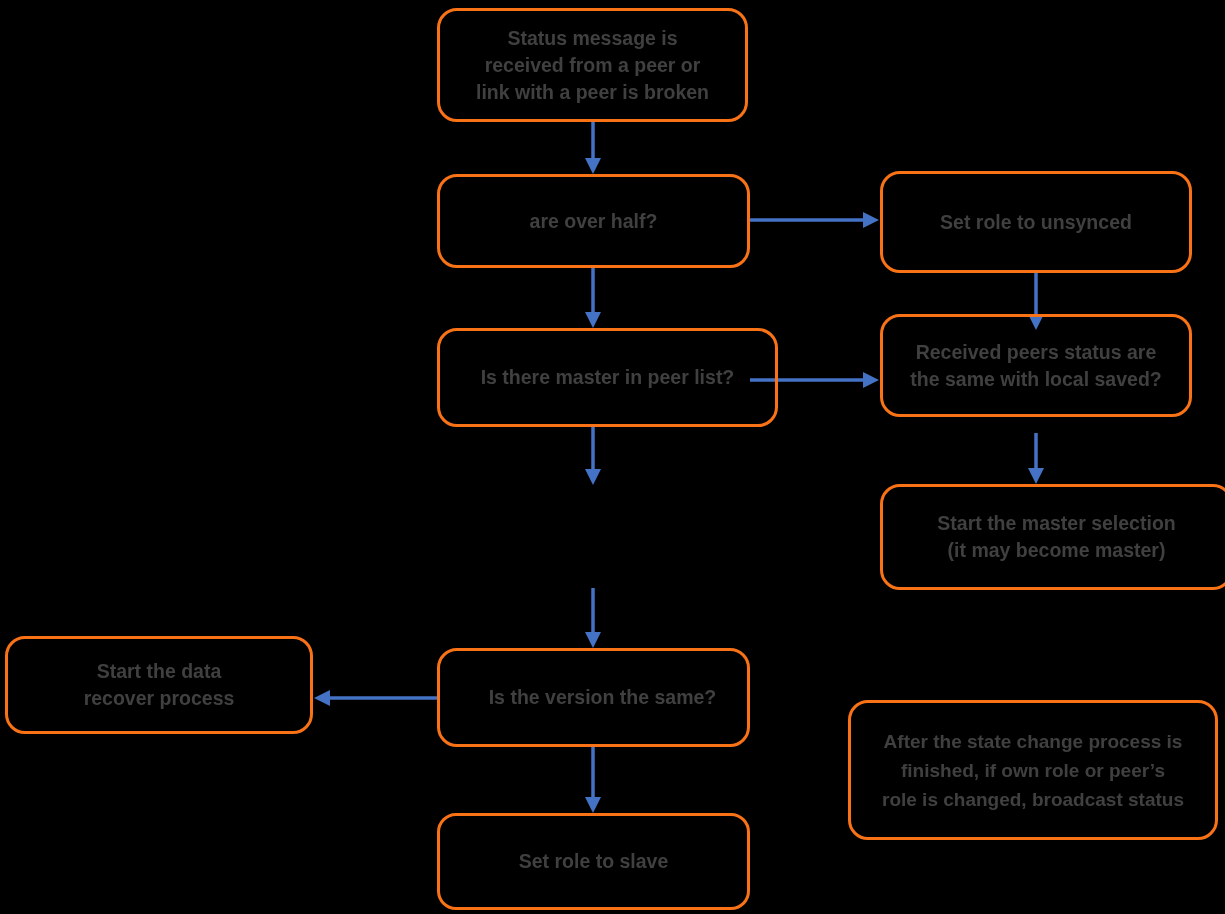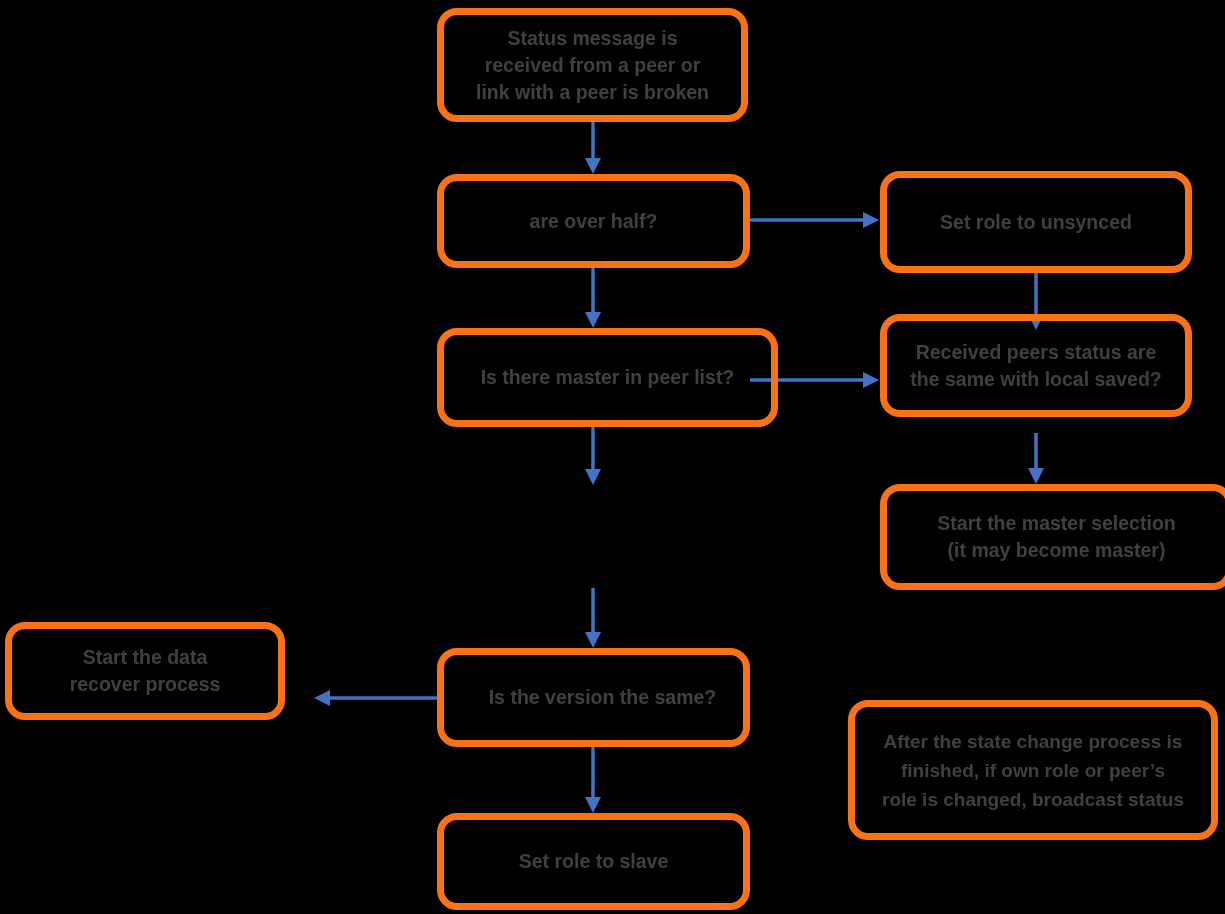--- a/index.html
+++ b/index.html
@@ -18,21 +18,21 @@
   .connectors {
     position: absolute;
     left: 0;
     top: 0;
     width: 1225px;
     height: 914px;
   }
   .node {
     position: absolute;
     box-sizing: border-box;
-    border: 7px solid #f97316;
+    border: 3px solid #f97316;
     border-radius: 20px;
     background: transparent;
     display: flex;
     align-items: center;
     justify-content: center;
     text-align: center;
   }
   .label {
     color: #404040;
     font-weight: 700;
@@ -42,24 +42,24 @@
   .label .ln { display: block; }
 
   
   #n-status      { left: 437px; top: 8px;   width: 311px; height: 114px; }
   #n-peers       { left: 437px; top: 174px; width: 313px; height: 94px;  }
   #n-set-unsync  { left: 880px; top: 171px; width: 312px; height: 102px; }
   #n-master-list { left: 437px; top: 328px; width: 341px; height: 99px;  }
   #n-received    { left: 880px; top: 314px; width: 312px; height: 103px; }
   #n-in-unsync   { left: 437px; top: 485px; width: 313px; height: 103px; }
   #n-master-sel  { left: 880px; top: 484px; width: 353px; height: 106px; justify-content: center; }
-  #n-recover     { left: 5px;   top: 622px; width: 280px; height: 98px;  }
+  #n-recover     { left: 5px;   top: 636px; width: 308px; height: 98px;  }
   #n-version     { left: 437px; top: 648px; width: 313px; height: 99px; padding-left: 18px;  }
   #n-note        { left: 848px; top: 700px; width: 370px; height: 140px; }
-  #n-slave       { left: 437px; top: 813px; width: 313px; height: 97px;  }
+  #n-slave       { left: 437px; top: 813px; width: 313px; height: 97px; border-radius: 19px;  }
   #n-note .label { font-size: 19px; line-height: 29px; }
 </style>
 </head>
 <body>
 
 <div class="canvas">
 
   <svg class="connectors" viewBox="0 0 1225 914" xmlns="http://www.w3.org/2000/svg">
 
     <g>

